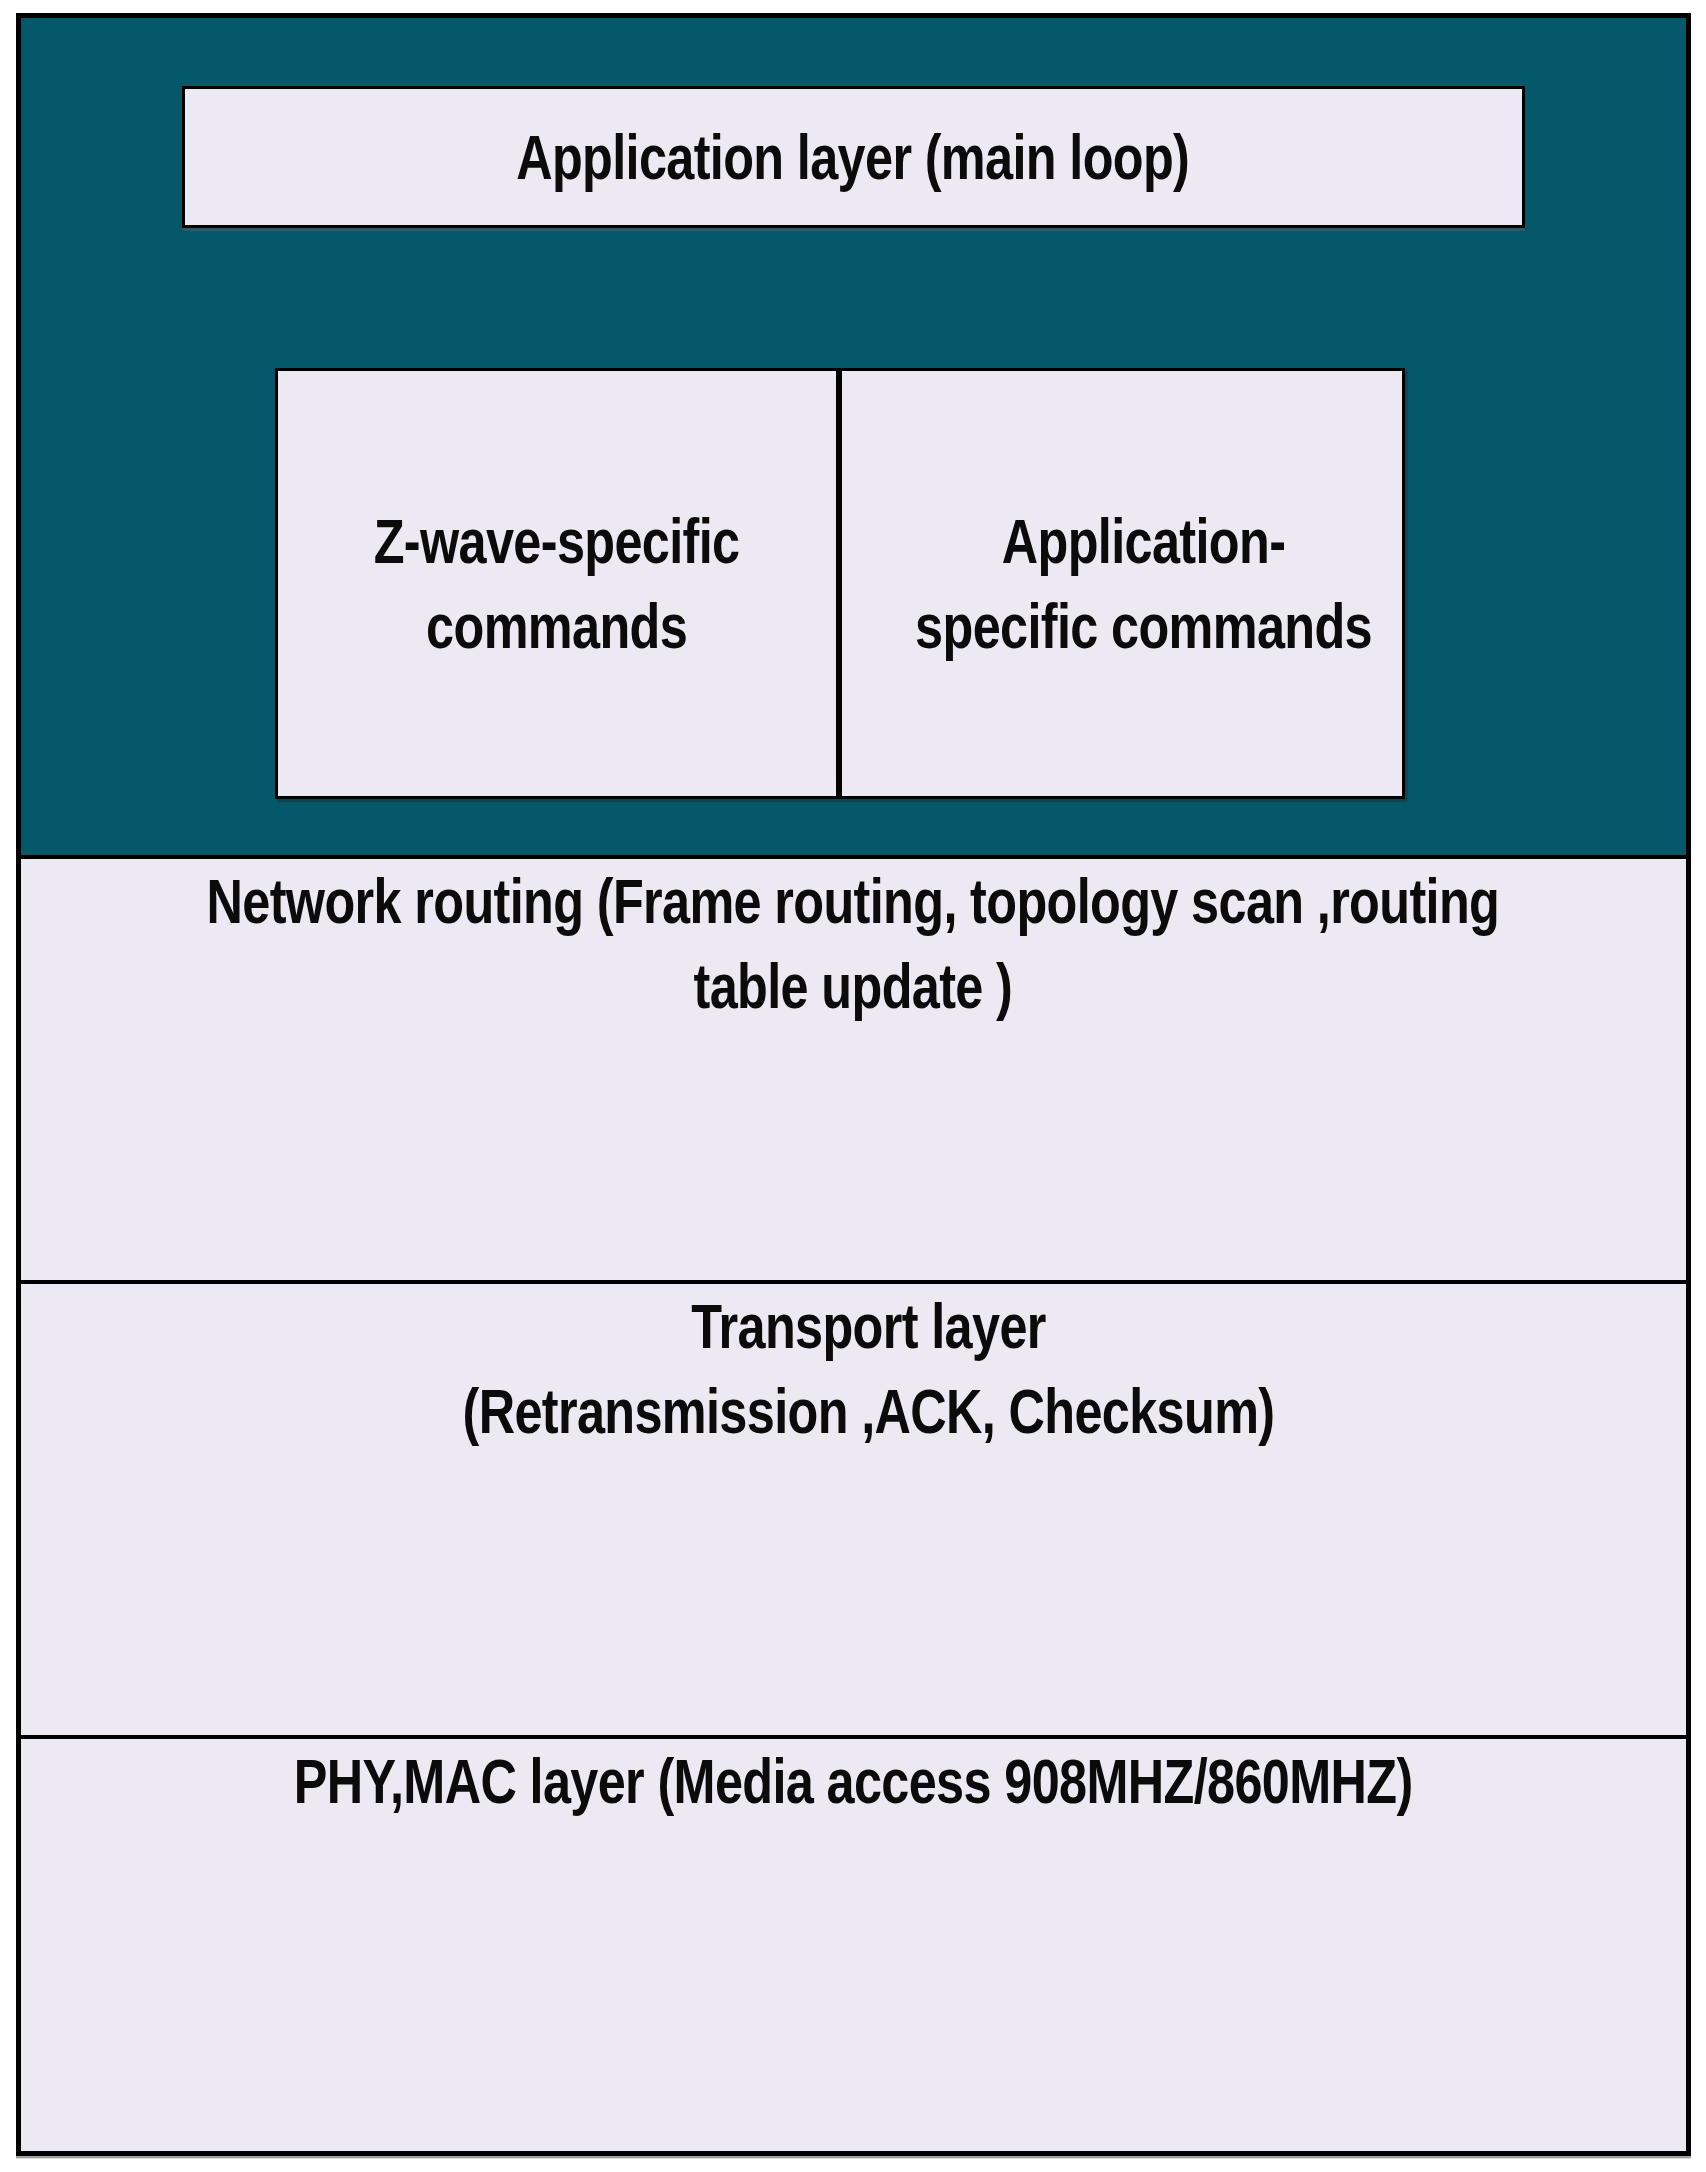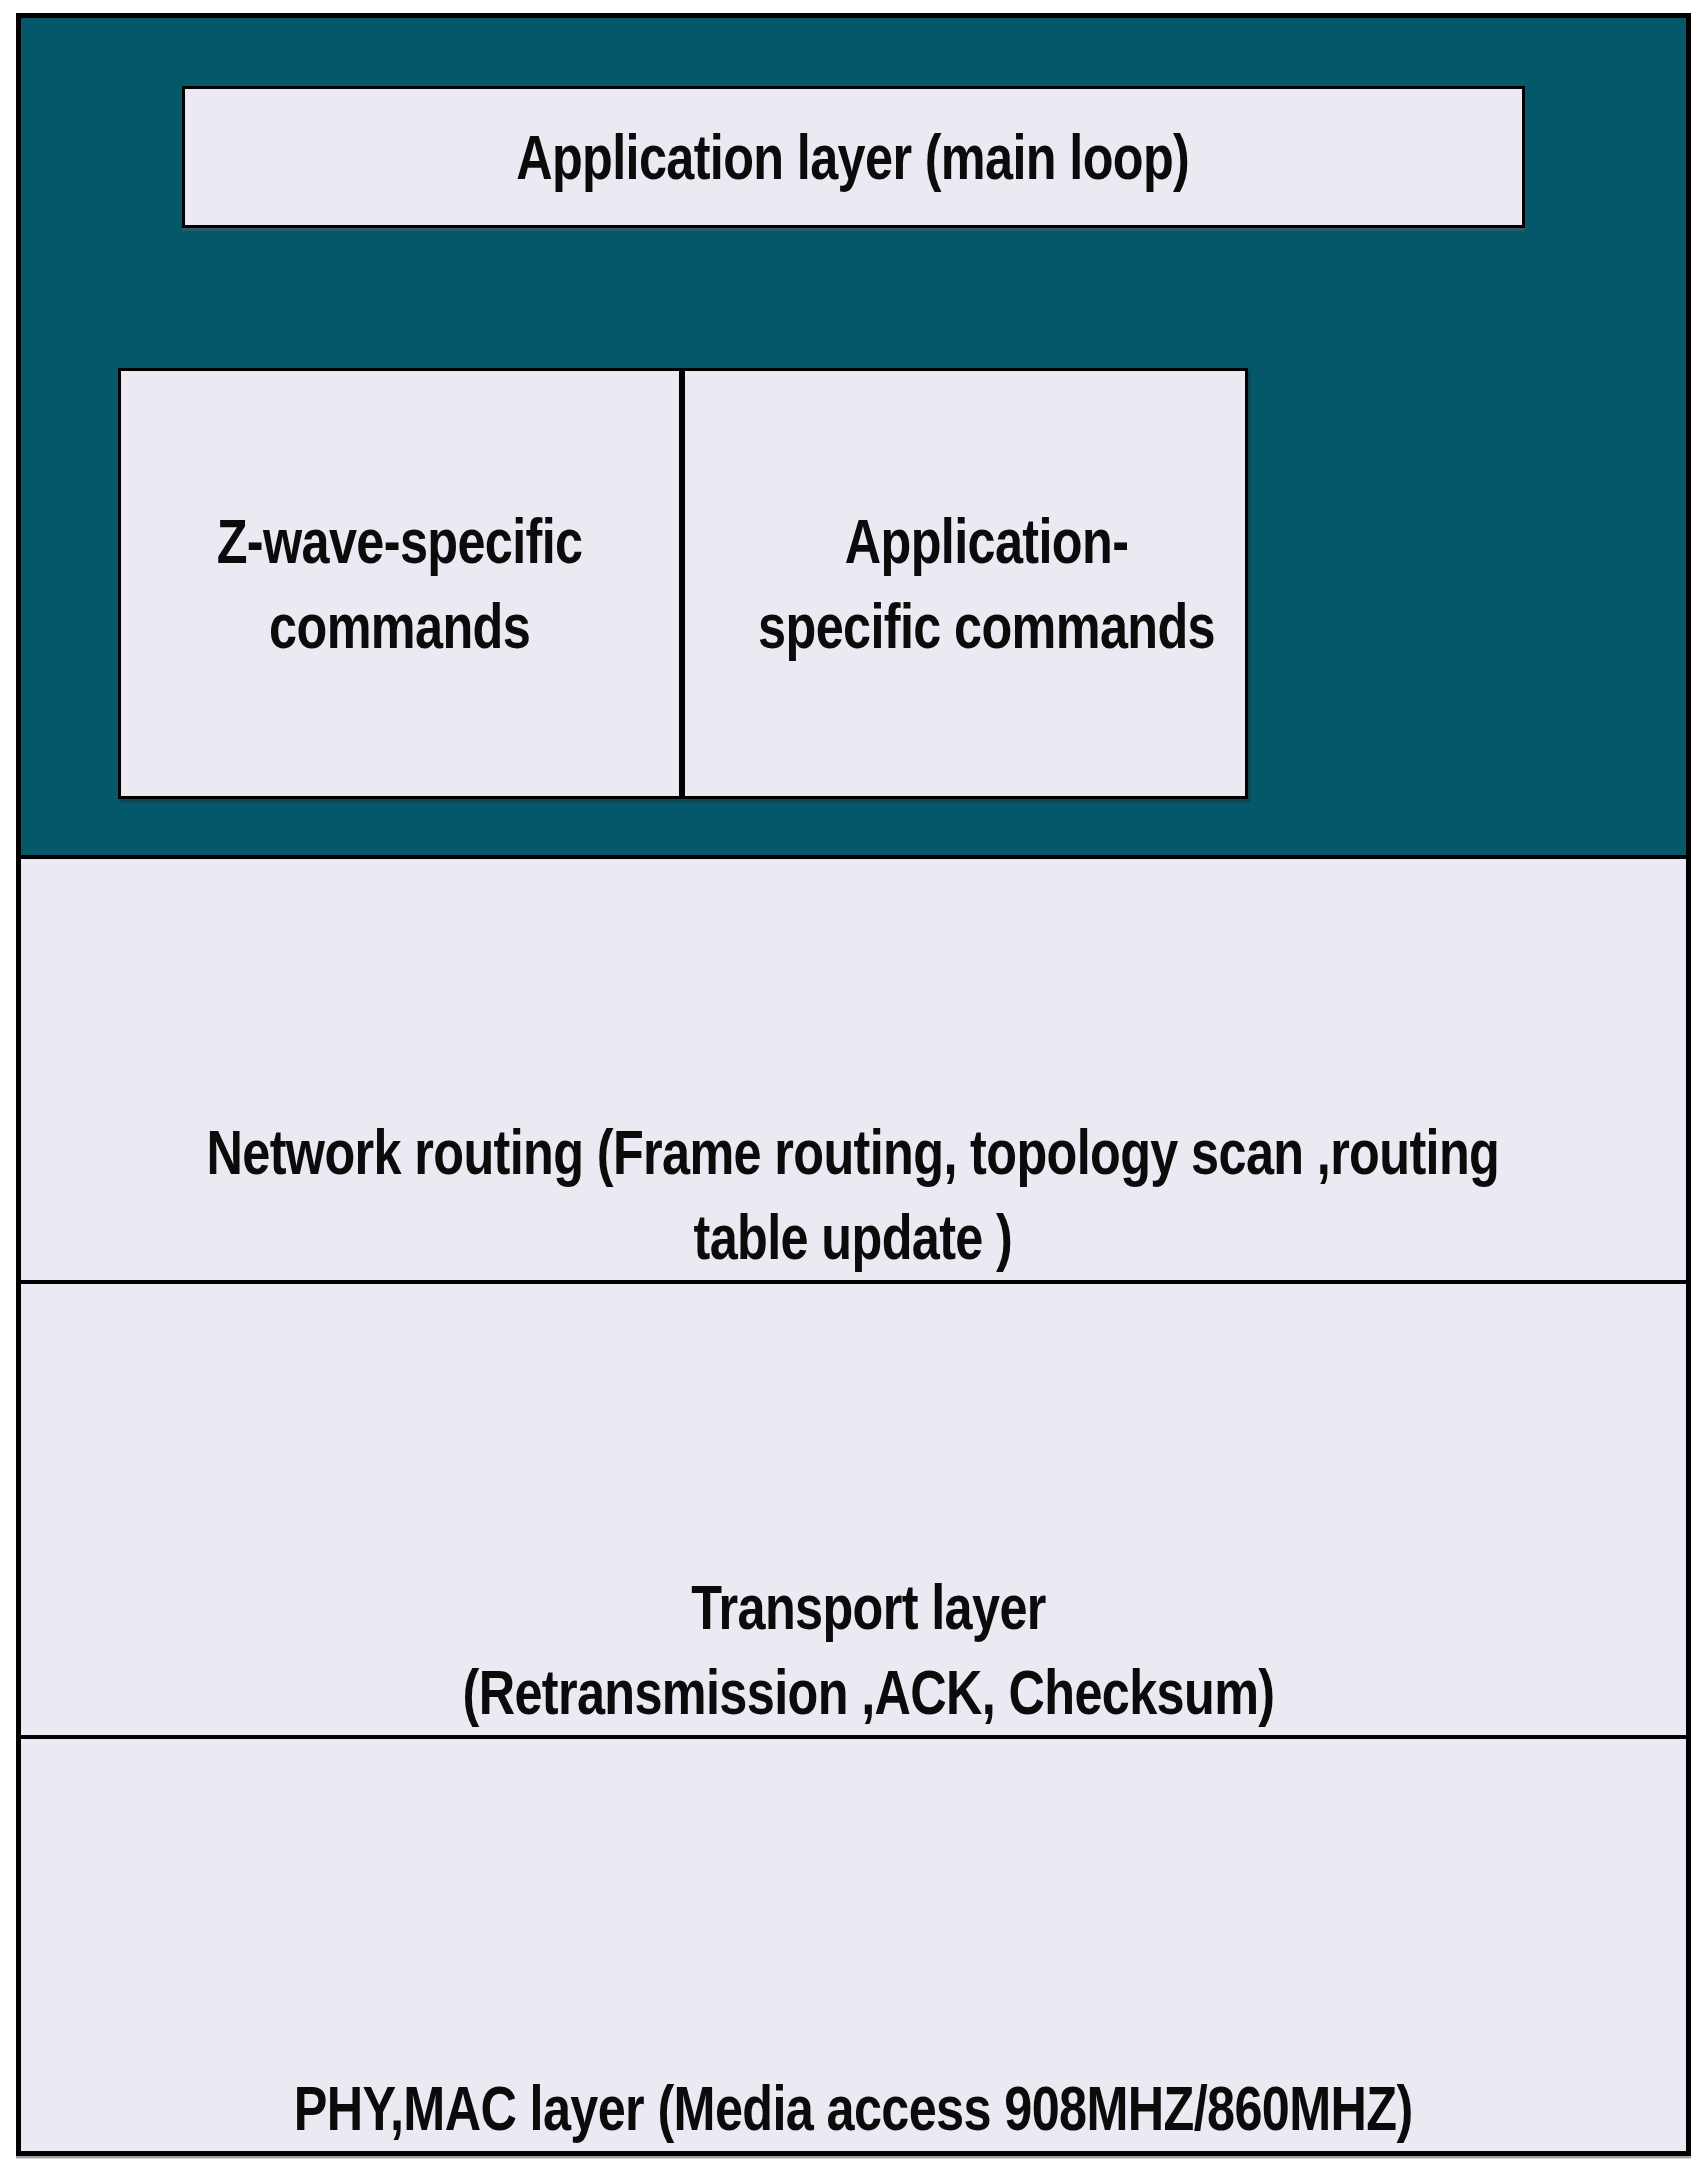--- a/index.html
+++ b/index.html
@@ -40,37 +40,37 @@
     width:1343px; height:142px;
     background: var(--panel);
     border:3.9px solid var(--line);
     box-shadow: 0 3.1px 0 rgba(90,90,90,.55);
     display:flex; align-items:center; justify-content:center;
   }
   .cmd-row{
     margin-top:140px;
     width:100%;
     padding:0 124px 0 97px;
-    display:flex; justify-content:flex-start;
+    display:flex; justify-content:center;
   }
   .cmd-box{
     width:564px; height:431px;
     background: var(--panel);
     border:3.9px solid var(--line);
     box-shadow: 2.4px 3.1px 0 rgba(40,40,40,.45);
     display:flex; align-items:center; justify-content:center;
     text-align:center;
   }
   .cmd-box.right{ width:566px;padding-left:43px; }
 
   
   .band{
     background: var(--panel);
     border-top:4.7px solid var(--line);
-    display:flex; align-items:flex-end; justify-content:center;
+    display:flex; align-items:flex-start; justify-content:center;
     text-align:center;
   }
   .band-network{ height:425px; flex:none; }
   .band-transport{ height:455px; flex:none;padding-left:31px; }
   .band-phy{ flex:1; }
 
   
   .txt{
     display:block;
     font-weight:700;

